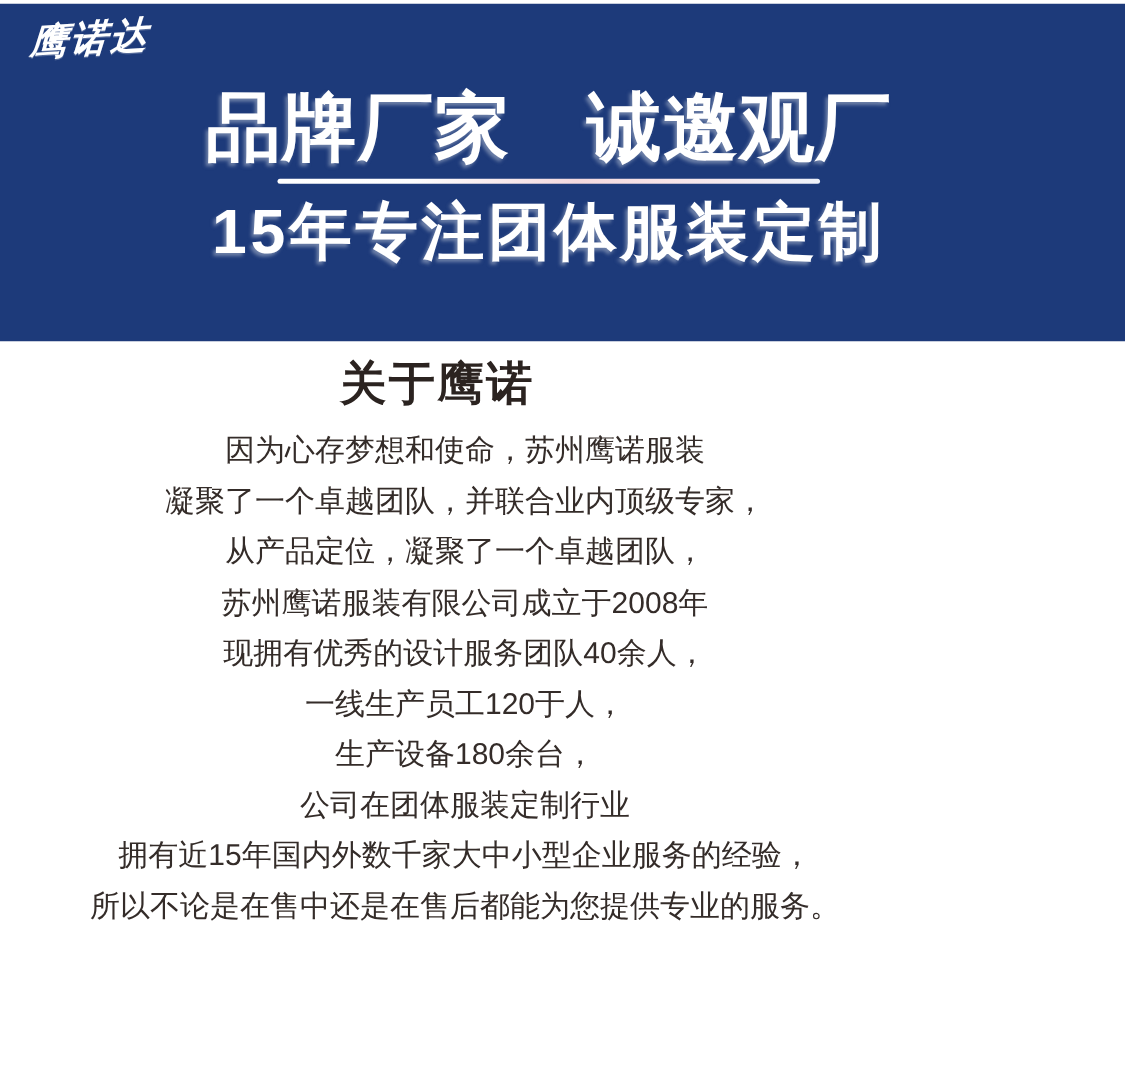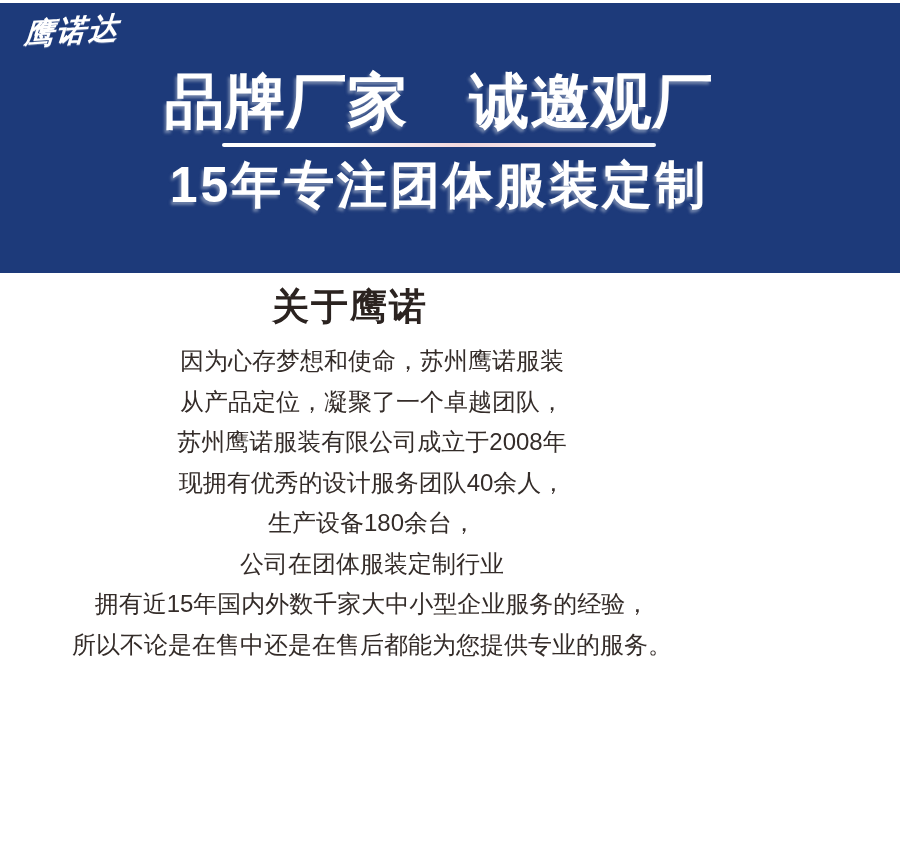--- a/index.html
+++ b/index.html
@@ -113,23 +113,25 @@
 
       <div class="banner-subtitle">15年专注团体服装定制</div>
     </div>
   </div>
 
   <div class="about">
     <div class="about-heading">关于鹰诺</div>
 
     <div class="about-body">
       <div class="about-line">因为心存梦想和使命，苏州鹰诺服装</div>
+      <div class="about-line">凝聚了一个卓越团队，并联合业内顶级专家，</div>
       <div class="about-line">从产品定位，凝聚了一个卓越团队，</div>
       <div class="about-line">苏州鹰诺服装有限公司成立于2008年</div>
       <div class="about-line">现拥有优秀的设计服务团队40余人，</div>
+      <div class="about-line">一线生产员工120于人，</div>
       <div class="about-line">生产设备180余台，</div>
       <div class="about-line">公司在团体服装定制行业</div>
       <div class="about-line">拥有近15年国内外数千家大中小型企业服务的经验，</div>
       <div class="about-line">所以不论是在售中还是在售后都能为您提供专业的服务。</div>
     </div>
   </div>
 
 </div>
 
 </body></html>

